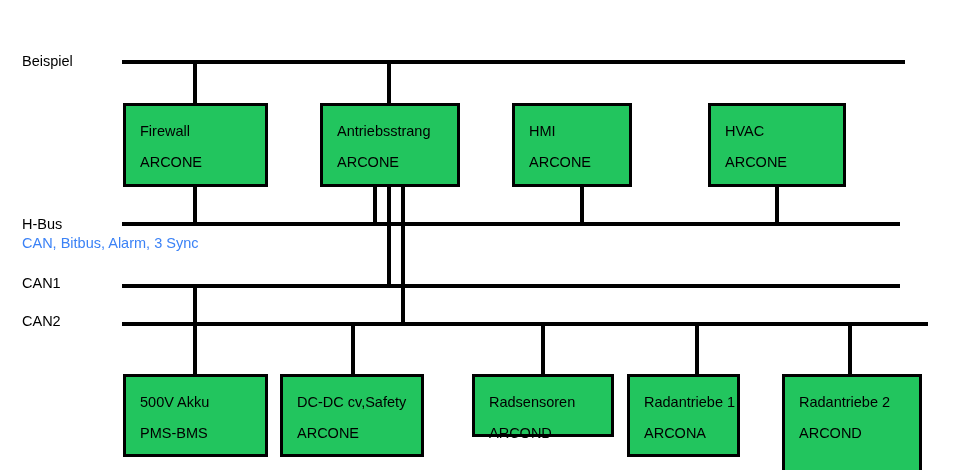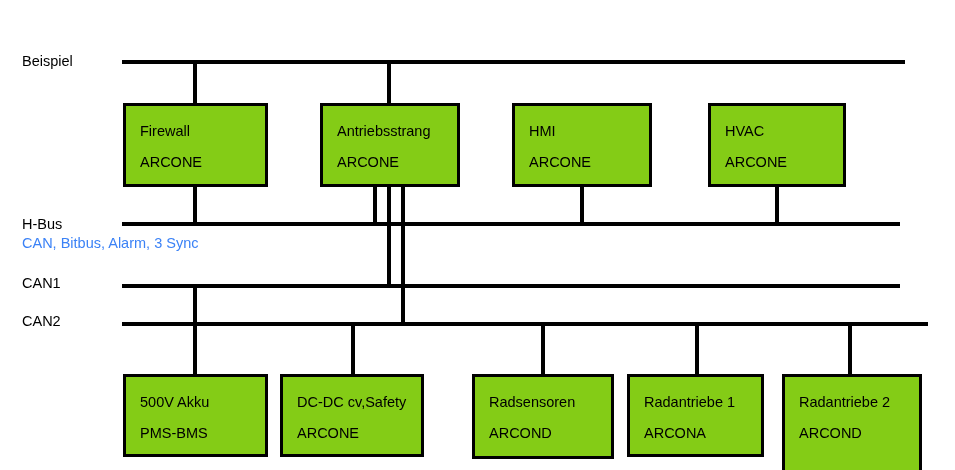--- a/index.html
+++ b/index.html
@@ -44,21 +44,21 @@
     height: 4px;
   }
   .connector {
     position: absolute;
     background: #000000;
     width: 4px;
   }
   .node-box {
     position: absolute;
     border: 3px solid #000000;
-    background: #84cc16;
+    background: #22c55e;
     box-sizing: border-box;
   }
   .node-line1 {
     position: absolute;
     left: 14px;
     top: 17px;
     font-size: 14.5px;
     color: #000000;
     white-space: nowrap;
   }
@@ -107,46 +107,46 @@
   <div class="node-box" style="left:123px; top:103px; width:145px; height:84px;">
     <div class="node-line1">Firewall</div>
     <div class="node-line2">ARCONE</div>
   </div>
 
   <div class="node-box" style="left:320px; top:103px; width:140px; height:84px;">
     <div class="node-line1">Antriebsstrang</div>
     <div class="node-line2">ARCONE</div>
   </div>
 
-  <div class="node-box" style="left:512px; top:103px; width:140px; height:84px;">
+  <div class="node-box" style="left:512px; top:103px; width:120px; height:84px;">
     <div class="node-line1">HMI</div>
     <div class="node-line2">ARCONE</div>
   </div>
 
   <div class="node-box" style="left:708px; top:103px; width:138px; height:84px;padding-left:36px;">
     <div class="node-line1">HVAC</div>
     <div class="node-line2">ARCONE</div>
   </div>
 
   <div class="node-box" style="left:123px; top:374px; width:145px; height:83px;">
     <div class="node-line1">500V Akku</div>
     <div class="node-line2">PMS-BMS</div>
   </div>
 
   <div class="node-box" style="left:280px; top:374px; width:144px; height:83px;">
     <div class="node-line1">DC-DC cv,Safety</div>
     <div class="node-line2">ARCONE</div>
   </div>
 
-  <div class="node-box" style="left:472px; top:374px; width:142px; height:85px;">
+  <div class="node-box" style="left:472px; top:374px; width:142px; height:63px;">
     <div class="node-line1">Radsensoren</div>
     <div class="node-line2">ARCOND</div>
   </div>
 
-  <div class="node-box" style="left:627px; top:374px; width:137px; height:83px;">
+  <div class="node-box" style="left:627px; top:374px; width:113px; height:83px;">
     <div class="node-line1">Radantriebe 1</div>
     <div class="node-line2">ARCONA</div>
   </div>
 
   <div class="node-box" style="left:782px; top:374px; width:140px; height:103px;">
     <div class="node-line1">Radantriebe 2</div>
     <div class="node-line2">ARCOND</div>
   </div>
 
 </div>

